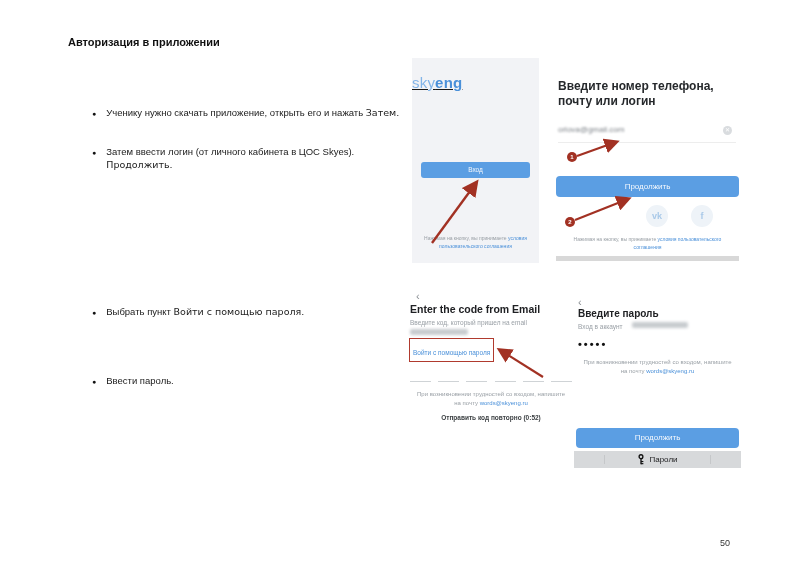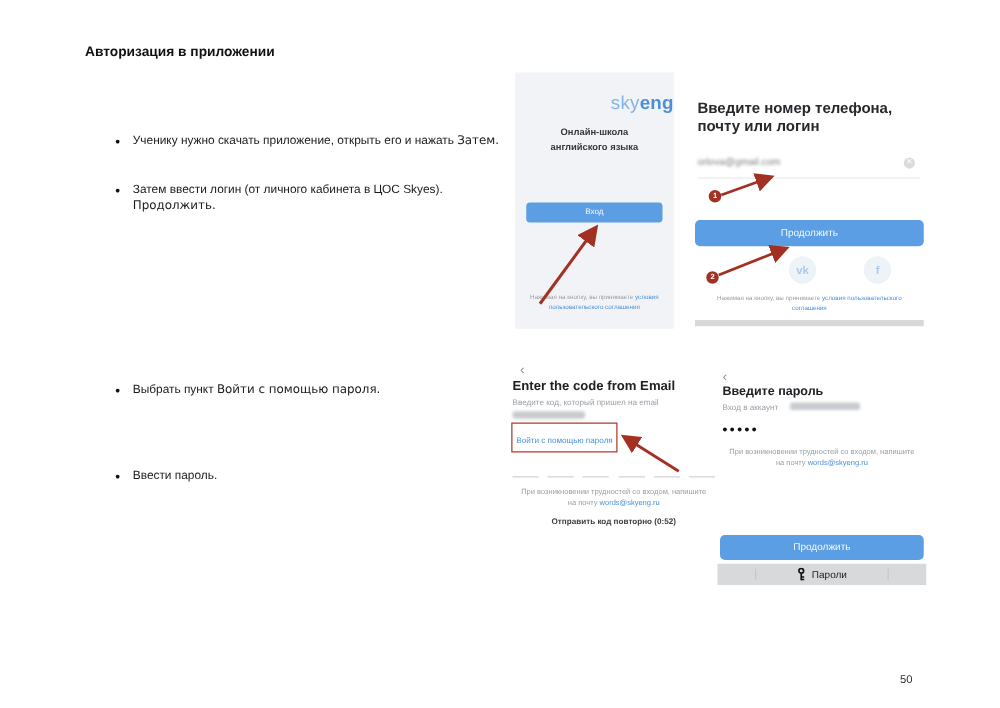--- a/index.html
+++ b/index.html
@@ -17,40 +17,40 @@
   .page-number{left:720px;top:538px;font-size:9px;color:#333;}
 
   
   .panel{box-sizing:border-box;}
   .panel-welcome{left:412px;top:58px;width:127px;height:205px;background:#f2f3f6;}
   .panel-login{left:556px;top:58px;width:183px;height:204px;background:#ffffff;}
   .panel-code{left:408px;top:286px;width:166px;height:148px;background:#ffffff;}
   .panel-password{left:576px;top:292px;width:163px;height:181px;background:#ffffff;}
 
   
-  .logo{left:0;top:16px;width:100%;text-align:right;font-size:15px;letter-spacing:.2px;}
+  .logo{left:0;top:16px;width:100%;text-align:left;font-size:15px;letter-spacing:.2px;text-decoration:underline;}
   .logo .sky{color:#82b4e8;font-weight:400;}
   .logo .eng{color:#4a90d9;font-weight:bold;}
   .tagline{left:0;top:42px;width:100%;text-align:center;font-size:7.5px;font-weight:bold;color:#33373b;line-height:1.6;}
   .btn-blue{background:#5b9ee3;color:#f4f8fd;text-align:center;border-radius:3px;}
   .welcome-btn{left:9px;top:104px;width:109px;height:16px;font-size:6.5px;line-height:16px;}
   .legal{color:#9aa0a6;text-align:center;font-size:5px;line-height:1.6;}
   .legal .legal-link{color:#4a90d9;}
   .welcome-legal{left:7px;top:176px;width:113px;}
 
   
   .login-heading{left:2px;top:21px;width:178px;font-size:12px;font-weight:bold;color:#26292c;line-height:1.25;}
   .email-row{left:2px;top:64px;width:178px;height:20px;border-bottom:1px solid #ededed;}
   .email-value{position:absolute;left:0;top:3px;font-size:8px;color:#7d8288;filter:blur(1.2px);}
   .clear-icon{position:absolute;right:4px;top:4px;width:9px;height:9px;border-radius:50%;
     background:#d9dcdf;color:#fff;font-size:6px;line-height:9px;text-align:center;}
   .login-btn{left:0;top:118px;width:183px;height:21px;font-size:8px;line-height:21px;border-radius:4px;}
   .social-circle{width:22px;height:22px;border-radius:50%;background:#eef3f8;color:#a9c9e8;
     text-align:center;font-size:9px;font-weight:bold;line-height:22px;}
-  .vk-circle{left:75px;top:147px;}
+  .vk-circle{left:90px;top:147px;}
   .fb-circle{left:135px;top:147px;}
   .login-legal{left:16px;top:177px;width:151px;}
   .bottom-bar{left:0;top:198px;width:183px;height:5px;background:#d8d8d8;}
 
   
   .step-badge{width:10px;height:10px;border-radius:50%;background:#a23123;color:#fff;
     font-size:6px;line-height:10px;text-align:center;font-weight:bold;z-index:6;}
 
   
   .back-chevron{font-size:11px;color:#8a8f94;line-height:1;}
@@ -116,24 +116,20 @@
     <span>Ввести пароль.</span>
   </div>
 </div>
 
 <div class="abs page-number">50</div>
 
 <div class="abs panel panel-welcome">
   <div class="abs logo">
     <span class="sky">sky</span><span class="eng">eng</span>
   </div>
-  <div class="abs tagline">
-    <span>Онлайн-школа</span><br>
-    <span>английского языка</span>
-  </div>
   <div class="abs btn-blue welcome-btn">Вход</div>
   <div class="abs legal welcome-legal">
     <span>Нажимая на кнопку, вы принимаете </span><span class="legal-link">условия пользовательского соглашения</span>
   </div>
 </div>
 
 <div class="abs panel panel-login">
   <div class="abs login-heading">Введите номер телефона, почту или логин</div>
   <div class="abs email-row">
     <span class="email-value">orlova@gmail.com</span>

